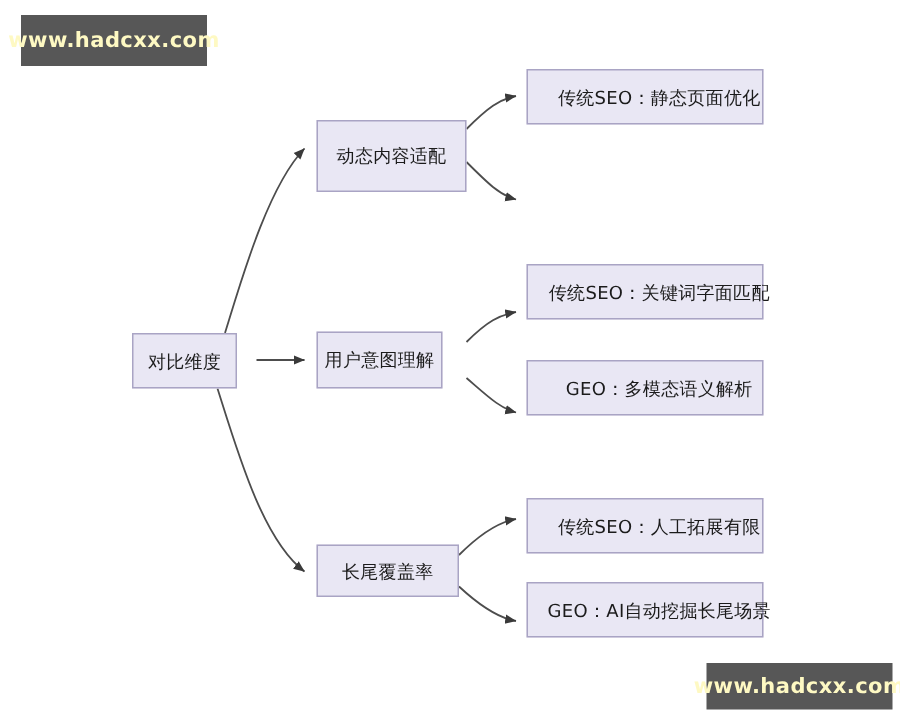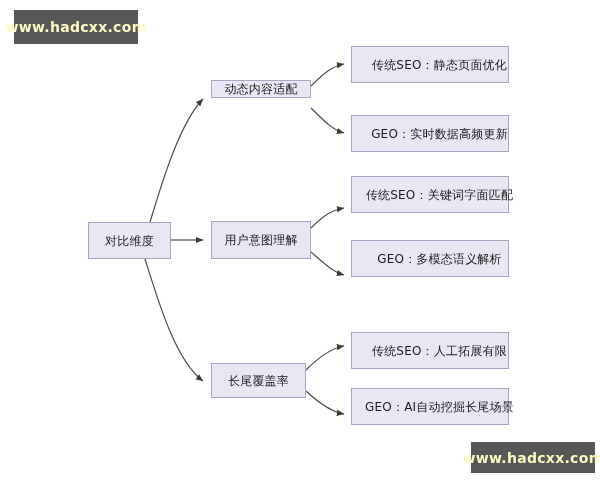--- a/index.html
+++ b/index.html
@@ -34,23 +34,23 @@
     border: 1px solid #a9a4c4;
     display: flex;
     align-items: center;
     justify-content: center;
     color: #1b1b1b;
     font-size: 12px;
     letter-spacing: 0.2px;
     white-space: nowrap;
     line-height: 1;
   }
-  .node.root   { left: 88px;  top: 222px; width: 83px;  height: 37px; }
-  .node.br1    { left: 211px; top: 80px;  width: 100px; height: 18px; }
-  .node.br2    { left: 211px; top: 221px; width: 100px; height: 38px; }
+  .node.root   { left: 88px;  top: 222px; width: 70px;  height: 37px; }
+  .node.br1    { left: 211px; top: 80px;  width: 100px; height: 48px; }
+  .node.br2    { left: 211px; top: 221px; width: 84px; height: 38px; }
   .node.br3    { left: 211px; top: 363px; width: 95px;  height: 35px; text-align: center; }
   .node.leaf   { left: 351px; width: 158px; height: 37px; padding-left: 19px; }
   .node.l1a { top: 46px; }
   .node.l1b { top: 115px; }
   .node.l2a { top: 176px; }
   .node.l2b { top: 240px; }
   .node.l3a { top: 332px; }
   .node.l3b { top: 388px; justify-content: center; }
   .watermark {
     position: absolute;
@@ -104,23 +104,20 @@
   <div class="node br2">
     <span>用户意图理解</span>
   </div>
   <div class="node br3">
     <span>长尾覆盖率</span>
   </div>
 
   <div class="node leaf l1a">
     <span>传统SEO：静态页面优化</span>
   </div>
-  <div class="node leaf l1b">
-    <span>GEO：实时数据高频更新</span>
-  </div>
   <div class="node leaf l2a">
     <span>传统SEO：关键词字面匹配</span>
   </div>
   <div class="node leaf l2b">
     <span>GEO：多模态语义解析</span>
   </div>
   <div class="node leaf l3a">
     <span>传统SEO：人工拓展有限</span>
   </div>
   <div class="node leaf l3b">

